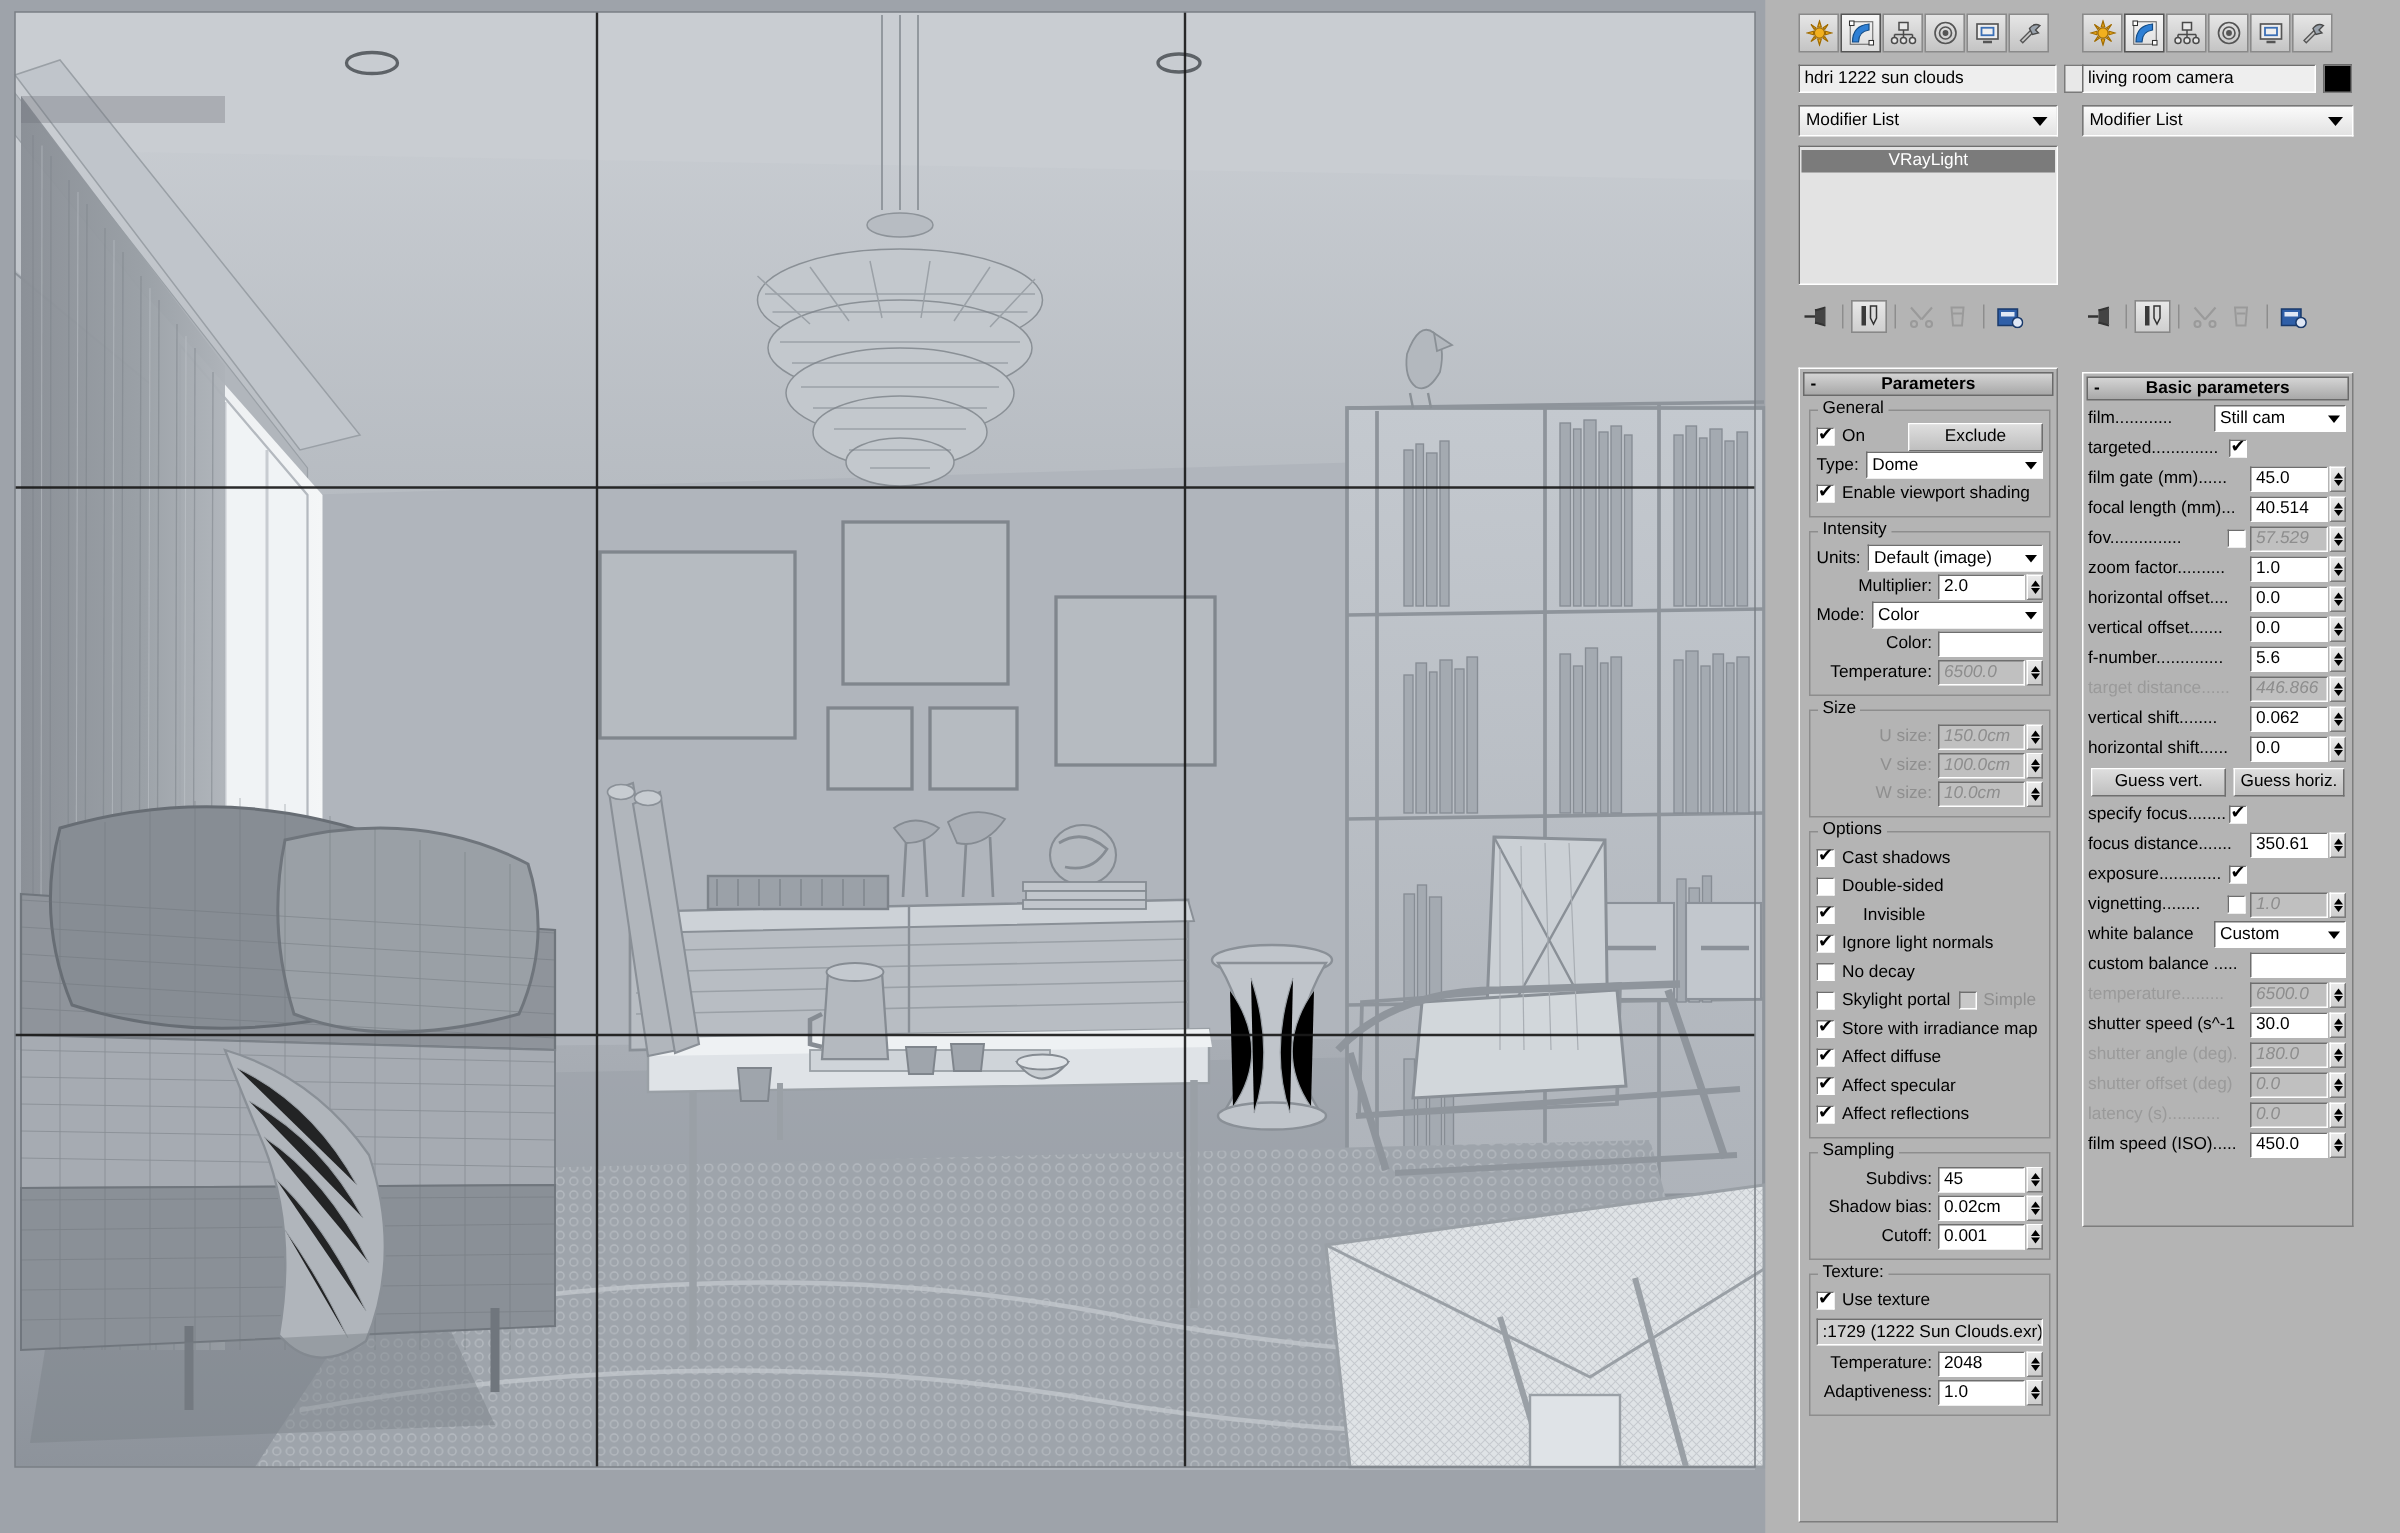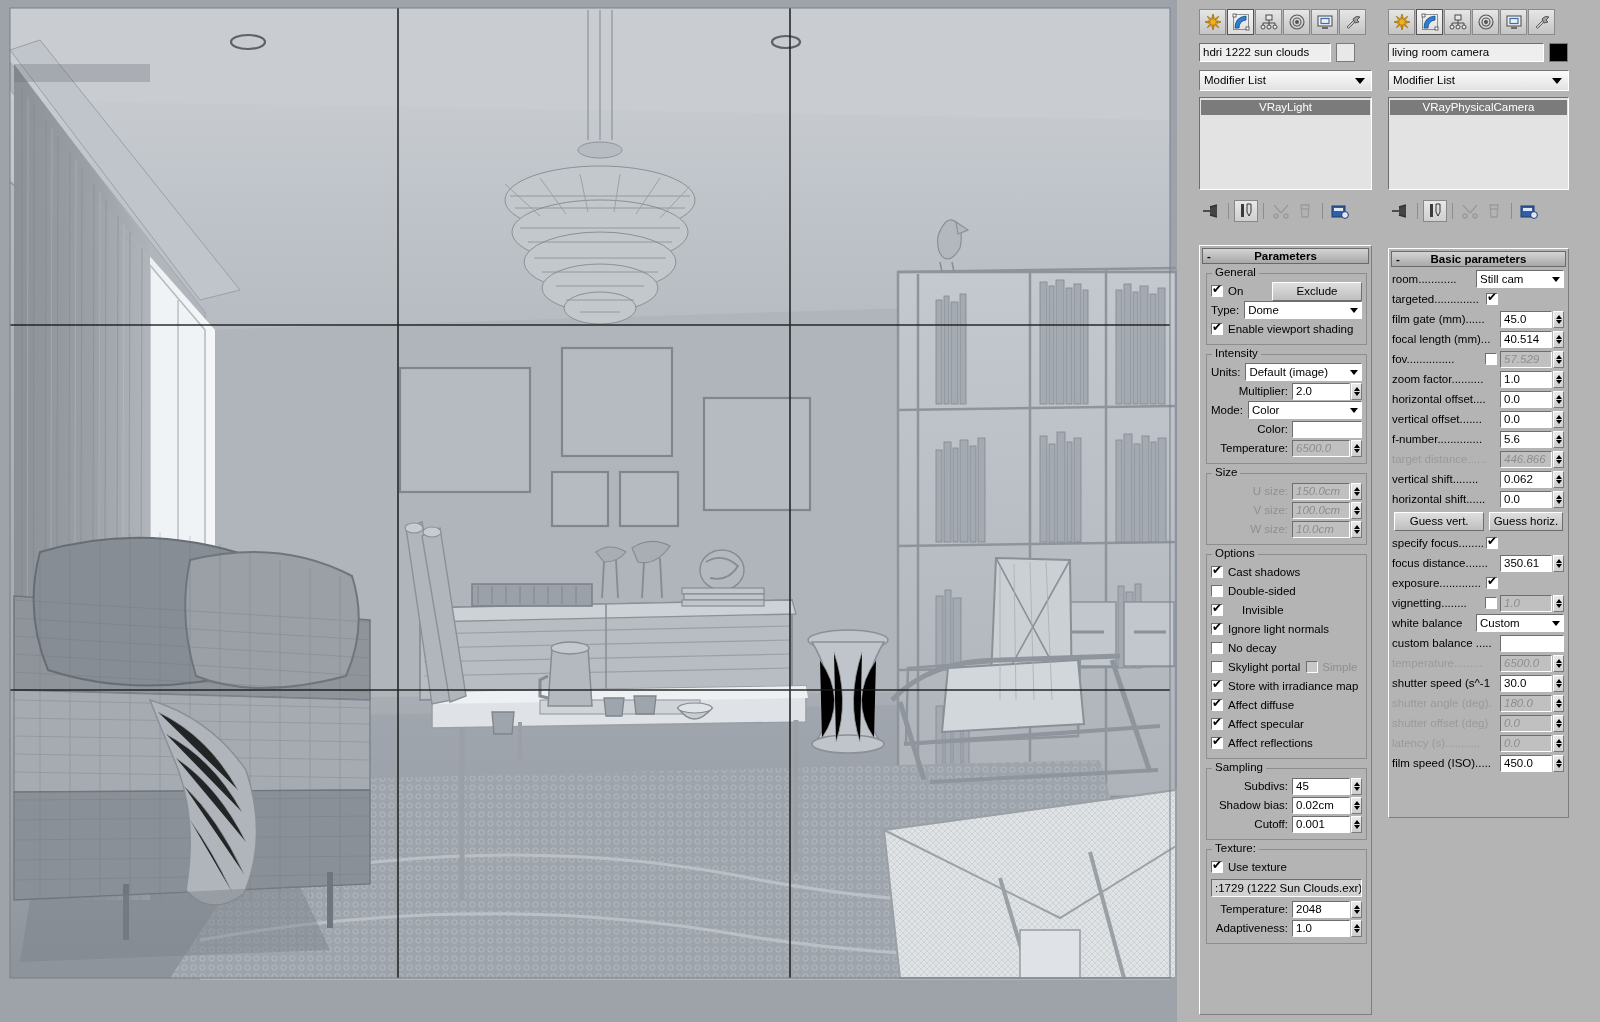--- a/index.html
+++ b/index.html
@@ -40,21 +40,21 @@
     border: 1px solid #8a8a8a;
     display: flex; align-items: center; justify-content: center;
     position: relative;
   }
   .tabbtn.active { background: linear-gradient(#f6f6f6,#dcdcdc); border-color:#555; }
   .tabbtn svg { display:block; }
 
   
   .namerow { position: absolute; left: 5px; top: 43px; display: flex; align-items:center; gap:5px; }
   .namefield {
-    width: 132px; height: 19px;
+    width: 172px; height: 19px;
     background: #eeeeee;
     border: 1px solid #ffffff;
     border-top-color:#6e6e6e; border-left-color:#6e6e6e;
     font-size: 11.5px; line-height: 17px; padding-left: 3px;
     color: #000; white-space: nowrap; overflow: hidden;
   }
   .namefield.wide { width: 156px; }
   .swatch { width: 19px; height: 19px; border: 1px solid #7a7a7a; }
 
   
@@ -990,23 +990,20 @@
       <div class="namerow">
         <div class="namefield wide">living room camera</div>
         <div class="swatch" style="background:#000000"></div>
       </div>
 
       <div class="combo">
         <span class="lbl">Modifier List</span>
         <span class="arrow-dn"></span>
       </div>
 
-      <div class="stack">
-        <div class="stack-item">VRayPhysicalCamera</div>
-      </div>
 
       <div class="stacktools">
         <div class="sttool">
           <svg width="18" height="14" viewBox="0 0 18 14">
               <path d="M1 7 L8 7" stroke="#333" stroke-width="1.6"></path>
               <rect x="8" y="2" width="7" height="10" fill="#444"></rect>
               <path d="M8 3 L15 1 M8 11 L15 13" stroke="#333" stroke-width="1.4"></path>
             </svg>
         </div>
         <div class="stsep"></div>
@@ -1044,21 +1041,21 @@
         </div>
       </div>
 
       <div class="rollout">
         <div class="rollout-title">
           <span class="minus">-</span>
           <span>Basic parameters</span>
         </div>
 
         <div class="prow">
-          <span class="dotlab">room............</span>
+          <span class="dotlab">film............</span>
           <span class="dd" style="width:88px;margin-right:4px">
             <span class="lbl">Still cam</span>
             <span class="arrow-dn"></span>
           </span>
         </div>
 
         <div class="prow">
           <span class="dotlab">targeted..............</span>
           <span class="cb checked" style="margin-right:70px"></span>
         </div>

